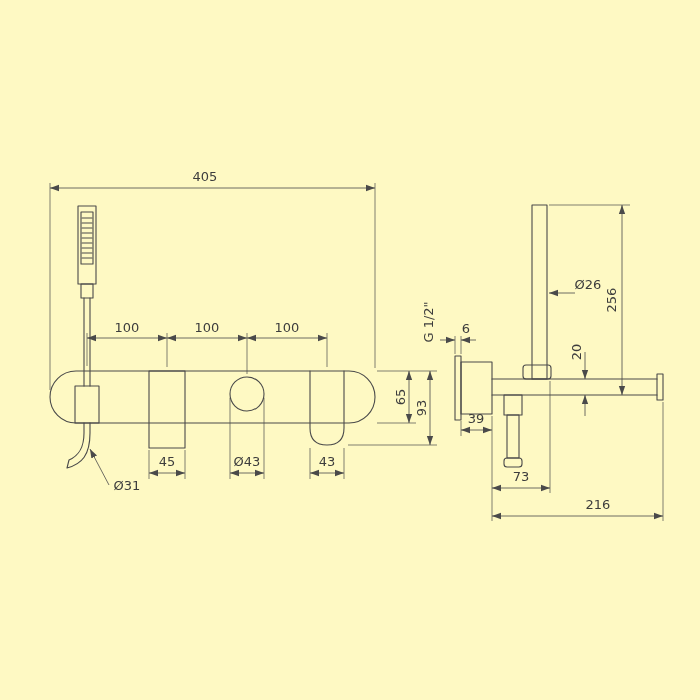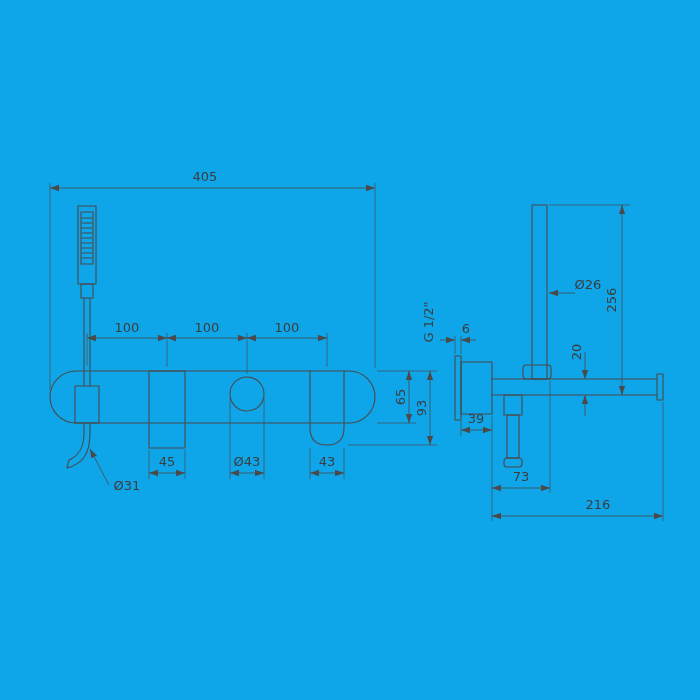--- a/index.html
+++ b/index.html
@@ -1,16 +1,16 @@
 <!DOCTYPE html>
 <html><head>
 <meta charset="utf-8">
 <style>
   html,body{margin:0;padding:0;background:#ffffff;}
-  .canvas{width:700px;height:700px;background:#0ea5e9;position:relative;overflow:hidden;}
+  .canvas{width:700px;height:700px;background:#fef9c3;position:relative;overflow:hidden;}
   svg{display:block;}
   .geo{stroke:#4a4a4a;stroke-width:1.1;fill:none;stroke-linejoin:round;stroke-linecap:round;}
   .dim{stroke:#4a4a4a;stroke-width:0.8;fill:none;}
   .ext{stroke:#4a4a4a;stroke-width:0.7;fill:none;}
   text{font-family:"DejaVu Sans","Liberation Sans",sans-serif;font-size:13px;fill:#3d3d3d;}
 </style>
 </head>
 <body>
 
 <div class="canvas">

